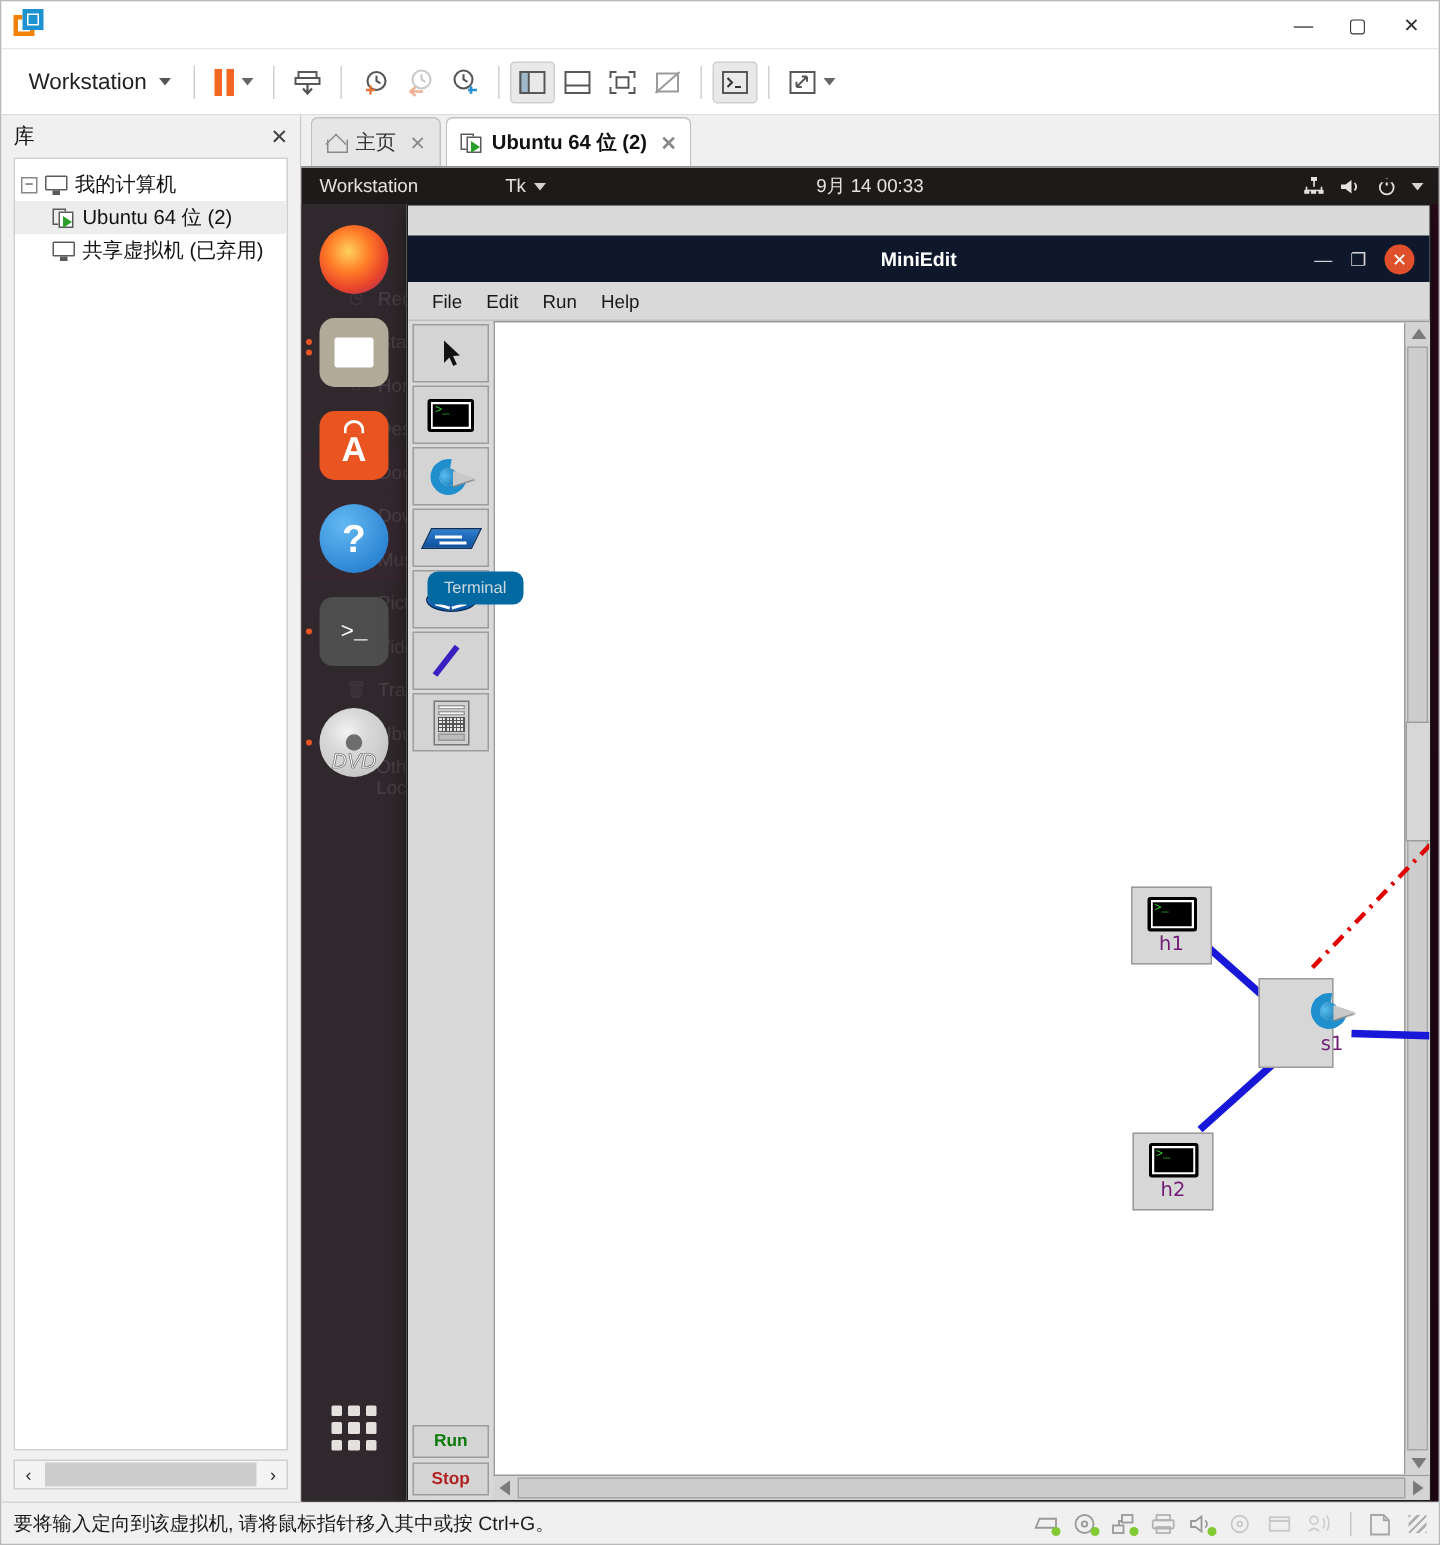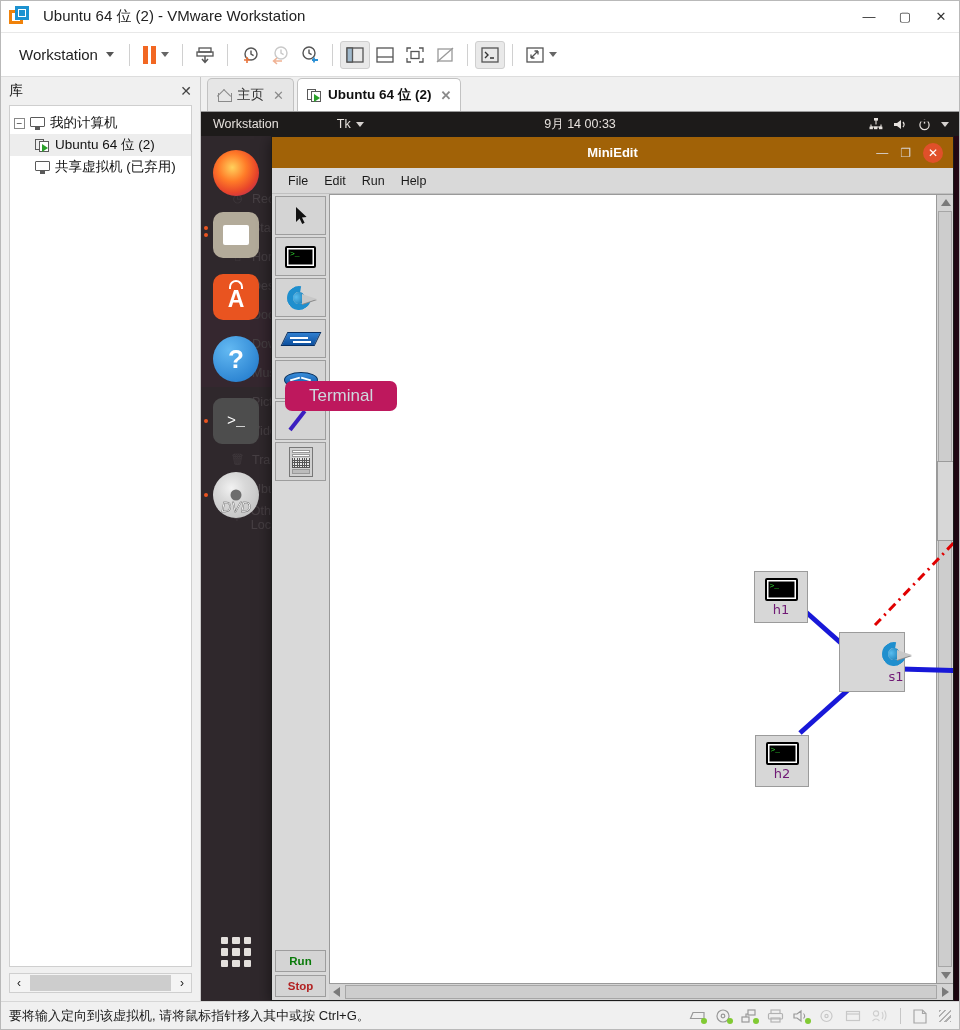--- a/index.html
+++ b/index.html
@@ -147,22 +147,22 @@
   #dvd-icon .txt{ position:absolute; left:50%;bottom:3px; transform:translateX(-50%); font-size:14px;
      font-style:italic; font-weight:normal; color:#fff; -webkit-text-stroke:.4px #555;}
   #apps-icon { width:30px;height:30px; display:grid; grid-template-columns:repeat(3,1fr); gap:4px; }
   #apps-icon i { background:#e4e0dd; border-radius:1px; display:block;}
   #dock-bottom { margin-top:auto; margin-bottom:18px; }
 
   
   #miniedit { position:absolute; left:70px; top:24px; right:5px; bottom:0px;
      background:#d9d9d9; border:1px solid #1c1c1c; display:flex; flex-direction:column; z-index:30;
      box-shadow:0 3px 14px rgba(0,0,0,.5);}
-  #me-title { height:31px; flex:0 0 31px; background:#a16207; display:flex; align-items:center;
-     position:relative; }
+  #me-title { height:31px; flex:0 0 31px; background:#0f172a; display:flex; align-items:center;
+     position:relative;margin-top:20px; }
   #me-title-text { position:absolute; left:0; right:0; text-align:center; color:#fff; font-size:13px;
      font-weight:bold; }
   #me-wbtns { margin-left:auto; display:flex; align-items:center; gap:12px; margin-right:10px; z-index:2;}
   #me-wbtns .b { color:#d8d4d4; font-size:12px; }
   #me-close { width:20px;height:20px;border-radius:50%;background:#e0502a; color:#fff; display:flex;
      align-items:center; justify-content:center; font-size:12px; }
   #me-menu { height:26px; flex:0 0 26px; background:#d9d9d9; display:flex; align-items:center; gap:0px;
      padding-left:8px; border-bottom:1px solid #c0c0c0;}
   .me-menu-item { font-size:12.5px; color:#1a1a1a; padding:2px 8px; }
   #me-main { flex:1; display:flex; min-height:0; background:#d9d9d9; }
@@ -203,22 +203,22 @@
      transform:rotate(-52deg); transform-origin:left center;}
   .ctrl2-ico { width:24px; height:30px; background:#d0d0d0; border:1px solid #777;
      display:flex; flex-direction:column; align-items:center; padding-top:2px; gap:1px;}
   .ctrl2-ico i { display:block; width:18px; height:3px; background:#fff; border:1px solid #999;}
   .ctrl2-ico .grid { width:18px;height:10px; background:
      repeating-linear-gradient(90deg,#555 0 1px,transparent 1px 2.4px),
      repeating-linear-gradient(0deg,#555 0 1px,transparent 1px 2.4px); background-color:#e8e8e8;}
   .ctrl2-ico .led { width:18px;height:5px;background:#bcbcbc;border:1px solid #999;}
 
   
-  #term-tooltip { position:absolute; left:13px; top:244px; background:#be185d; color:#cfd8de;
-     padding:5px 24px; border-radius:7px; font-size:17px; z-index:60; white-space:nowrap;}
+  #term-tooltip { position:absolute; left:13px; top:244px; background:#0369a1; color:#cfd8de;
+     padding:5px 11px; border-radius:7px; font-size:11px; z-index:60; white-space:nowrap;}
 
   
   #me-canvas-wrap { flex:1; position:relative; min-width:0; display:flex; flex-direction:column;}
   #me-canvas { flex:1; background:#ffffff; position:relative; border:1px solid #9a9a9a; border-right:none; overflow:hidden;}
   #me-vscroll { position:absolute; right:0; top:0; bottom:0; width:17px; background:#d4d4d4;
       border-left:1px solid #9a9a9a; }
   .sb-arrow { width:17px;height:15px; background:#d4d4d4; display:flex;align-items:center;justify-content:center;}
   .sb-arrow .up{width:0;height:0;border-left:5px solid transparent;border-right:5px solid transparent;border-bottom:7px solid #7a7a7a;}
   .sb-arrow .dn{width:0;height:0;border-left:5px solid transparent;border-right:5px solid transparent;border-top:7px solid #7a7a7a;}
   #me-vthumb { position:absolute; left:1px; right:1px; top:16px; bottom:16px; background:#cdcdcd; border:1px solid #a6a6a6;}
@@ -227,21 +227,21 @@
   .sb-arrow-h .lf{width:0;height:0;border-top:5px solid transparent;border-bottom:5px solid transparent;border-right:7px solid #7a7a7a;}
   .sb-arrow-h .rt{width:0;height:0;border-top:5px solid transparent;border-bottom:5px solid transparent;border-left:7px solid #7a7a7a;}
   #me-hthumb { flex:1; height:14px; background:#cdcdcd; border:1px solid #a6a6a6; margin:0 1px;}
 
   
   .node { position:absolute; background:#d7d7d7; border:1px solid #9b9b9b; display:flex;
      flex-direction:column; align-items:center; justify-content:center; z-index:5; }
   .node .lbl { font-size:13px; color:#701a75; font-family:"DejaVu Sans", sans-serif; margin-top:1px;}
   .node-host { width:54px; height:52px; }
   .node-host .host-ico { width:33px; height:23px; }
-  .node-sw { width:66px; height:60px;padding-left:48px; }
+  .node-sw { width:50px; height:60px;padding-left:48px; }
   .node-ctrl { width:75px; height:80px; }
   #links-svg { position:absolute; left:0;top:0; width:100%; height:100%; z-index:1; }
 
   
   #vm-status { height:28px; flex:0 0 28px; background:#f0f0f0; display:flex; align-items:center;
      padding:0 8px; border-top:1px solid #d6d6d6;}
   #status-text { font-size:13px; color:#1b1b1b; }
   #status-icons { margin-left:auto; display:flex; align-items:center; gap:9px; }
   .st-ico { width:17px; height:14px; position:relative; opacity:.85; }
   .st-dot { position:absolute; right:-1px; bottom:-1px; width:6px;height:6px;border-radius:50%;background:#6ec414;}
@@ -253,21 +253,20 @@
 <body>
 
 <div id="vmware-window">
 
   <div id="vm-titlebar">
     <div id="vm-logo">
       <div class="sq-o"></div>
         <div class="sq-b"></div>
         <div class="sq-i"></div>
     </div>
-    <div id="vm-title-text">Ubuntu 64 位 (2) - VMware Workstation</div>
     <div id="vm-winbtns">
       <div class="winbtn">—</div>
       <div class="winbtn">▢</div>
       <div class="winbtn">✕</div>
     </div>
   </div>
 
   <div id="vm-toolbar">
     <div class="tb-item" id="workstation-menu">
       <span>Workstation</span>

